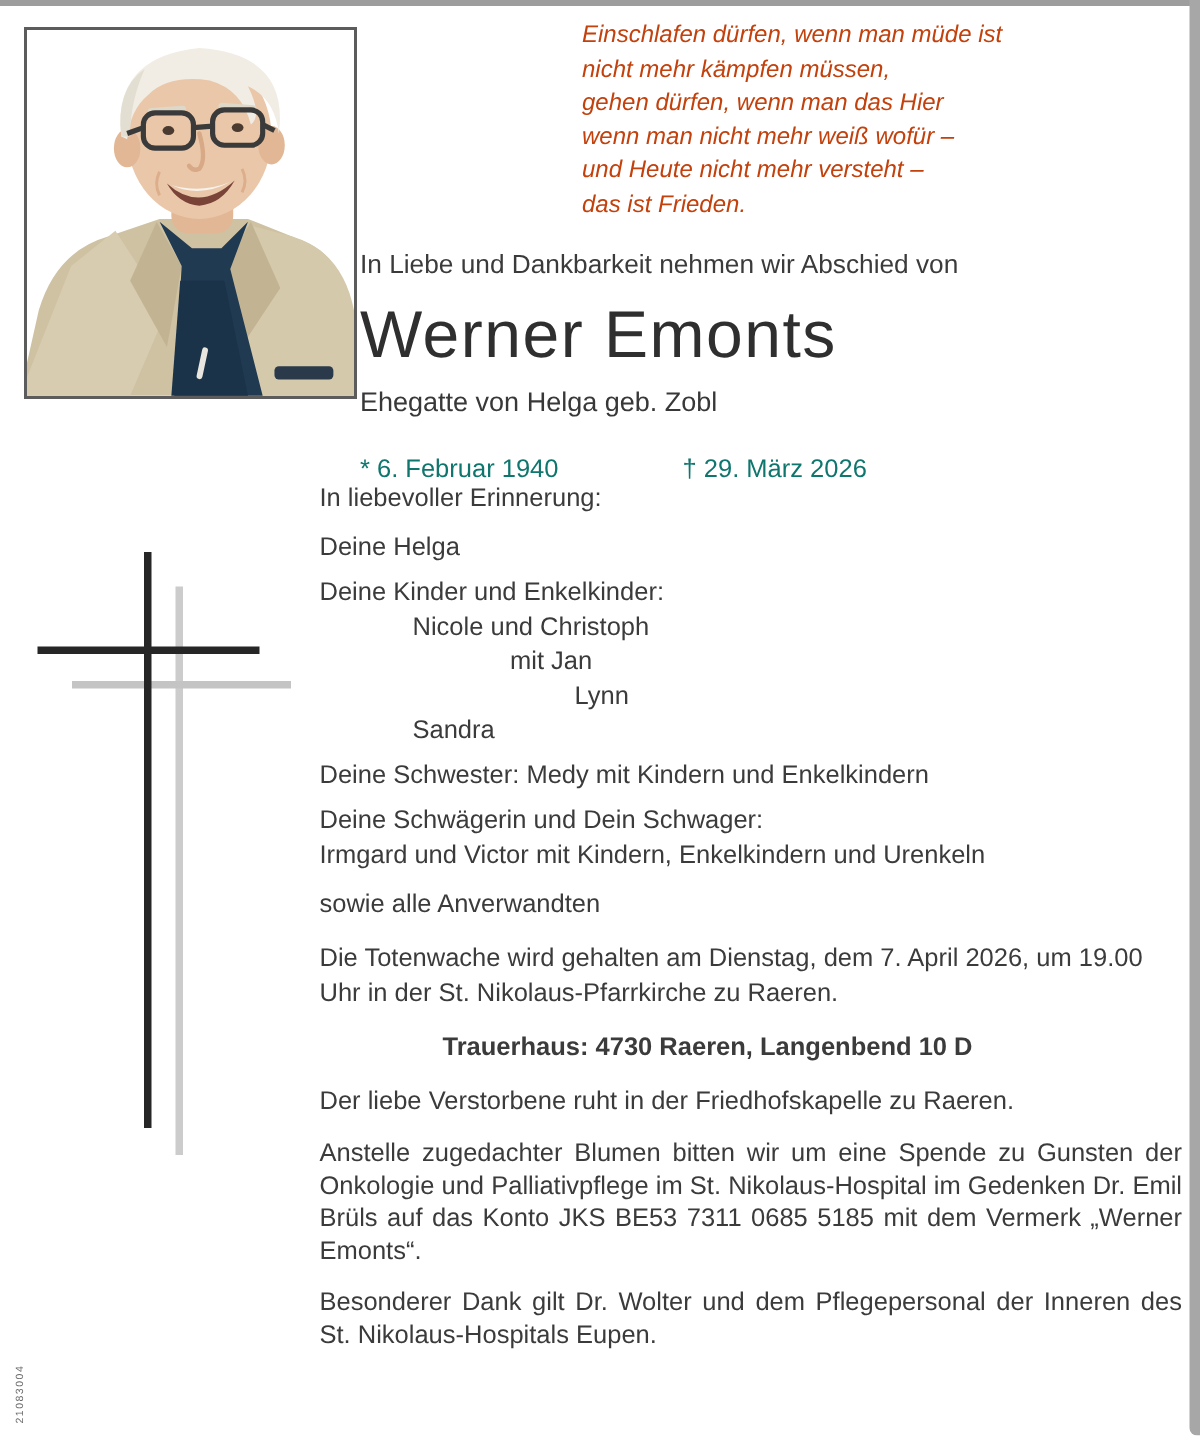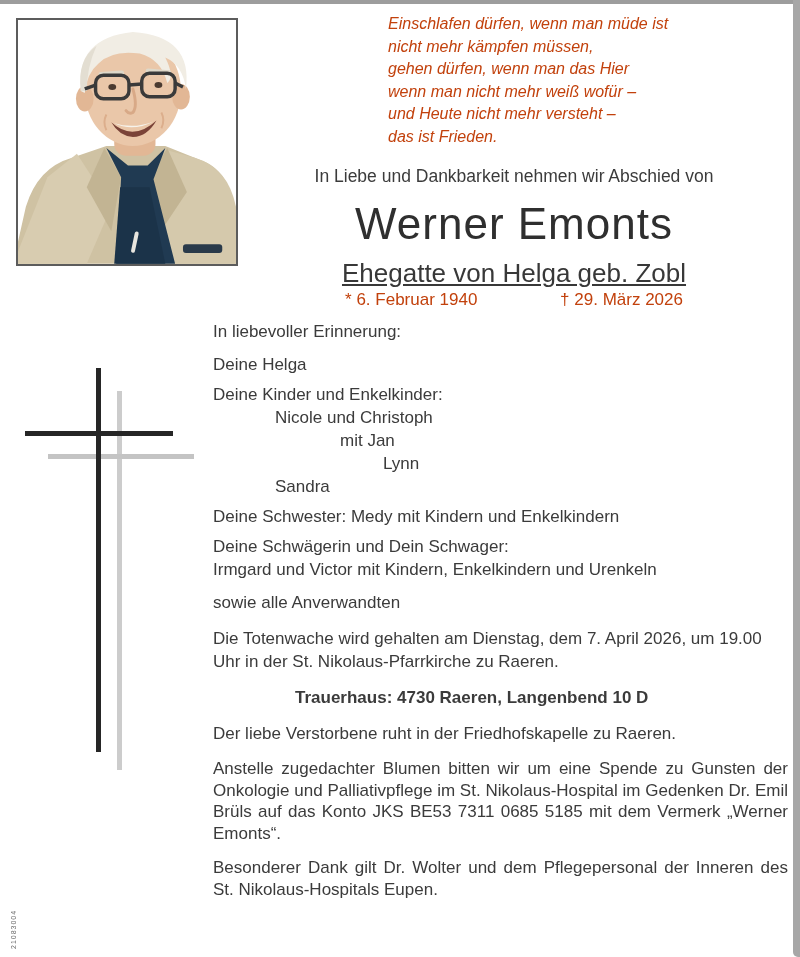--- a/index.html
+++ b/index.html
@@ -28,26 +28,26 @@
   .poem {
     position: absolute; left: 388px; top: 13px;
     font-style: italic;
     font-size: 16px; line-height: 22.5px;
     color: #c2410c;
   }
 
   
   .header-col {
     position: absolute; left: 240px; top: 166px;
-    width: 548px; text-align: center;
+    width: 548px; 
   }
   .intro-line { font-size: 17.5px; color: #3b3b3b; }
   .deceased-name { font-size: 44px; color: #2f2f2f; margin-top: 12px; letter-spacing: 1px; }
-  .relation-line { font-size: 26px; margin-top: 9px; color: #383838; text-decoration: underline; }
-  .dates-row { margin-top: 1px; font-size: 17px; color: #c2410c; }
+  .relation-line { font-size: 18px; margin-top: 9px; color: #383838; }
+  .dates-row { margin-top: 24px; font-size: 17px; color: #0f766e; }
   .dates-row .birth { margin-right: 78px; }
 
   
   .cross-art { position: absolute; left: 0; top: 0; width: 210px; height: 800px; }
   .cross-v-black { position: absolute; left: 96px;  top: 368px; width: 5px;  height: 384px; background: #262626; }
   .cross-h-black { position: absolute; left: 25px;  top: 431px; width: 148px; height: 5px;  background: #262626; }
   .cross-v-gray  { position: absolute; left: 117px; top: 391px; width: 5px;  height: 379px; background: #cccccc; }
   .cross-h-gray  { position: absolute; left: 48px;  top: 454px; width: 146px; height: 5px;  background: #c4c4c4; }
 
   

